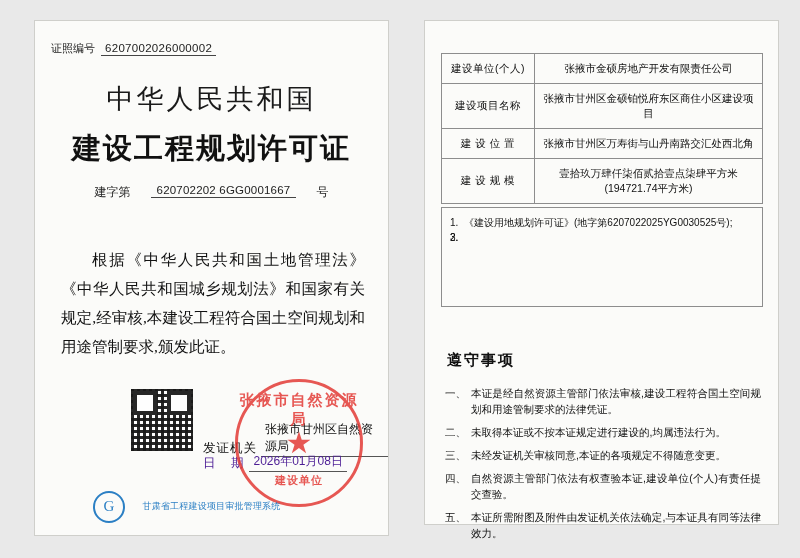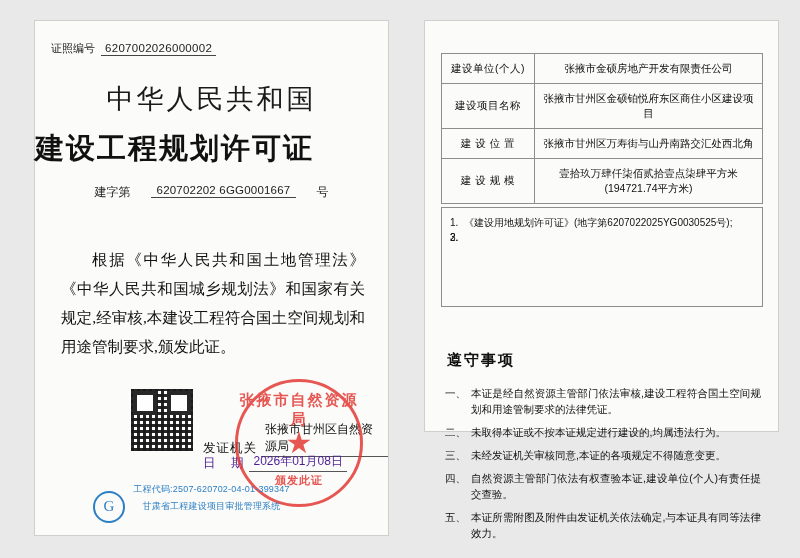--- a/index.html
+++ b/index.html
@@ -58,20 +58,21 @@
     font-size: 27px;
     letter-spacing: 3px;
     color: #1a1a1a;
     font-weight: 400;
   }
   .main-title {
     position: absolute;
     top: 108px;
     left: 0;
     width: 100%;
+    text-align: center;
     font-family: Liberation Serif, serif;
     font-size: 29px;
     font-weight: bold;
     letter-spacing: 2px;
     color: #111;
   }
   .jianzi-row {
     position: absolute;
     top: 163px;
     left: 0;
@@ -239,21 +240,21 @@
     color: #2b7fc4;
     letter-spacing: 0.2px;
   }
 
   
   .right-panel {
     position: absolute;
     left: 424px;
     top: 20px;
     width: 355px;
-    height: 412px;
+    height: 505px;
     background: #fbfbf9;
     border: 1px solid #cfcfcb;
     box-sizing: border-box;
   }
   .info-table {
     position: absolute;
     left: 16px;
     top: 32px;
     width: 322px;
     border-collapse: collapse;
@@ -371,26 +372,25 @@
     </div>
 
     <div class="date-row">
       <span class="lbl">日  期</span>
       <span class="val">2026年01月08日</span>
     </div>
 
     <div class="seal">
       <span class="seal-top">张掖市自然资源局</span>
       <span class="seal-star">★</span>
-      <span class="seal-bottom">颁发此证</span>
+      <span class="seal-bottom">建设单位</span>
     </div>
 
     <div class="footer-logo">G</div>
     <div class="footer">
-      <div class="footer-line1">工程代码:2507-620702-04-01-399347</div>
       <div class="footer-line2">甘肃省工程建设项目审批管理系统</div>
     </div>
   </div>
 
   <div class="right-panel">
 
     <table class="info-table">
       <tbody>
         <tr>
           <td class="k">建设单位(个人)</td>

